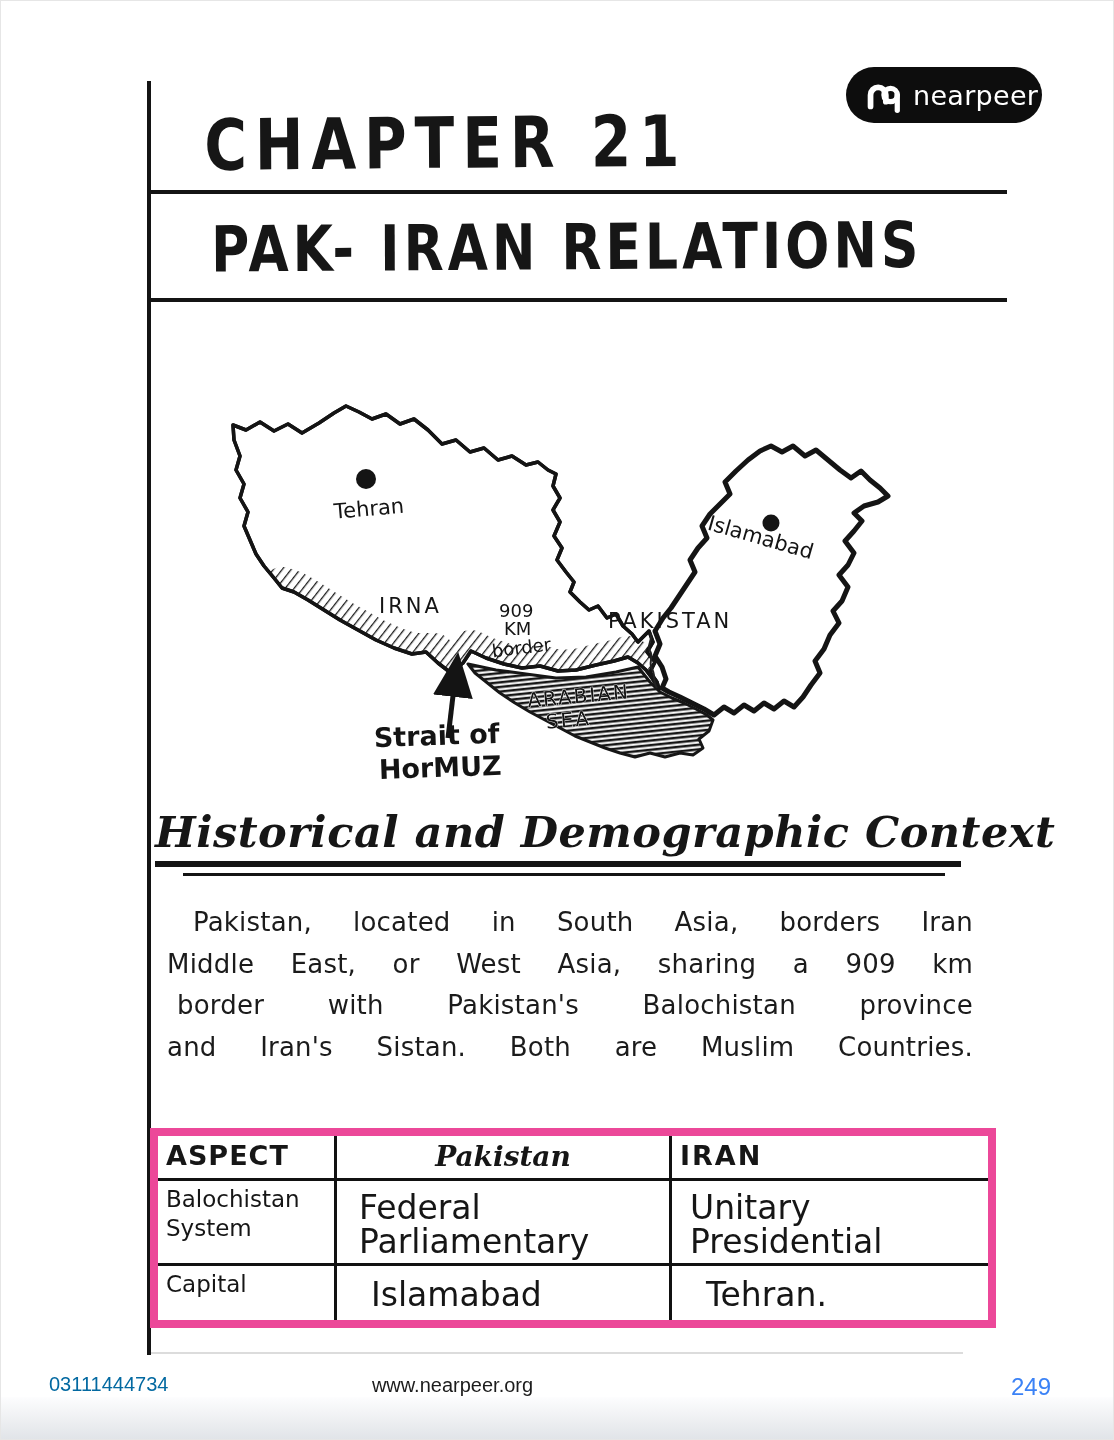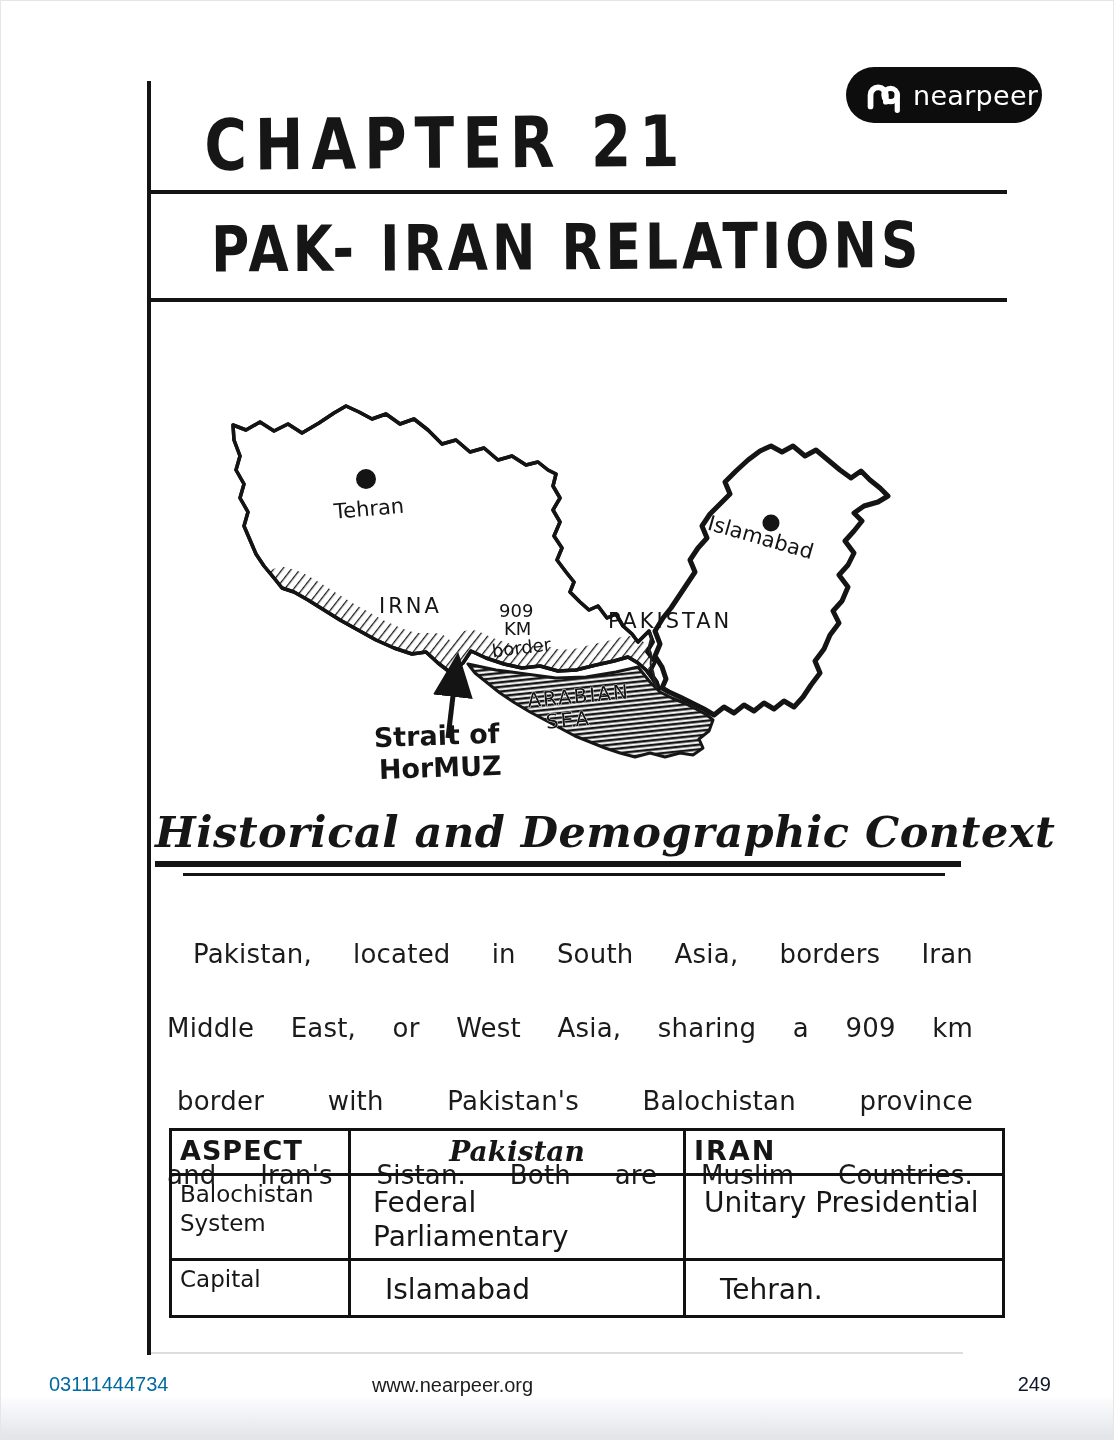--- a/index.html
+++ b/index.html
@@ -26,44 +26,44 @@
         white-space:nowrap;}
   
   .section-heading{position:absolute;left:154px;top:806px;width:806px;}
   .section-heading .txt{font-family:"DejaVu Serif",serif;font-style:italic;font-weight:700;
         font-size:43px;white-space:nowrap;letter-spacing:.5px;}
   .underline-thick{width:806px;height:6px;background:#141414;margin-top:4px;}
   .underline-thin{width:762px;height:3px;background:#141414;margin:6px 0 0 28px;}
   
   .paragraph{position:absolute;left:166px;top:901px;width:806px;font-size:26px;line-height:41.5px;
         color:#1b1b1b;letter-spacing:.2px;}
-  .para-line{text-align:justify;text-align-last:justify;white-space:nowrap;margin-top:32px;}
+  .para-line{text-align:justify;text-align-last:justify;white-space:nowrap;}
   .para-line:nth-child(1){text-indent:26px;}
   .para-line:nth-child(3){text-indent:10px;}
   
-  table.cmp{position:absolute;left:168px;top:1127px;width:788px;border-collapse:collapse;
-        table-layout:fixed;border:2px solid #ec4899;}
+  table.cmp{position:absolute;left:149px;top:1127px;width:788px;border-collapse:collapse;
+        table-layout:fixed;border:8px solid #ec4899;}
   table.cmp td{border:3px solid #111;vertical-align:top;padding:4px 8px;}
   .col-aspect{width:160px;} .col-pak{width:316px;} .col-iran{width:300px;}
   .hdr td{height:34px;font-weight:700;}
   .hdr-aspect{font-size:27px;letter-spacing:1px;}
   .hdr-pak{font-size:28px;text-align:center;font-family:"DejaVu Serif",serif;font-style:italic;}
   .hdr-iran{font-size:27px;text-align:left;letter-spacing:2px;}
   .row-gov td{height:58px;} .row-pop td{height:70px;} .row-cap td{height:46px;}
   .cell-line{font-size:22.5px;line-height:31px;}
   .aspect-line{font-size:23px;line-height:29px;}
-  .big-line{font-size:28px;line-height:34px;padding:6px 0 0 26px;}
+  .big-line{font-size:33px;line-height:34px;padding:6px 0 0 26px;}
   .center-pad{padding:8px 0 0 26px;}
   
   .footer-phone{position:absolute;left:48px;top:1372px;font-size:20px;
         font-family:"Liberation Sans",sans-serif;color:#0369a1;}
   .footer-site{position:absolute;left:0;top:1373px;width:903px;text-align:center;font-size:20px;
         font-family:"Liberation Sans",sans-serif;color:#1c1c1c;}
-  .footer-page{position:absolute;right:62px;top:1372px;font-size:20px;
-        font-family:"Liberation Sans",sans-serif;color:#0f172a;}
+  .footer-page{position:absolute;right:62px;top:1372px;font-size:24px;
+        font-family:"Liberation Sans",sans-serif;color:#3b82f6;}
   .scan-band{position:absolute;left:0;bottom:0;width:1114px;height:42px;
         background:linear-gradient(180deg,#fdfdfe 0%,#e1e4e8 100%);}
   
   .map-svg{position:absolute;left:175px;top:385px;}
   .map-svg text{font-family:"DejaVu Sans",sans-serif;fill:#141414;}
   .lbl-city{font-size:21px;}
   .lbl-caps{font-size:21px;letter-spacing:3px;}
   .lbl-small{font-size:18px;}
   .lbl-sea{font-size:20px;letter-spacing:2px;paint-order:stroke;stroke:#ffffff;stroke-width:.8px;}
   .lbl-strait{font-size:27px;font-weight:800;}

